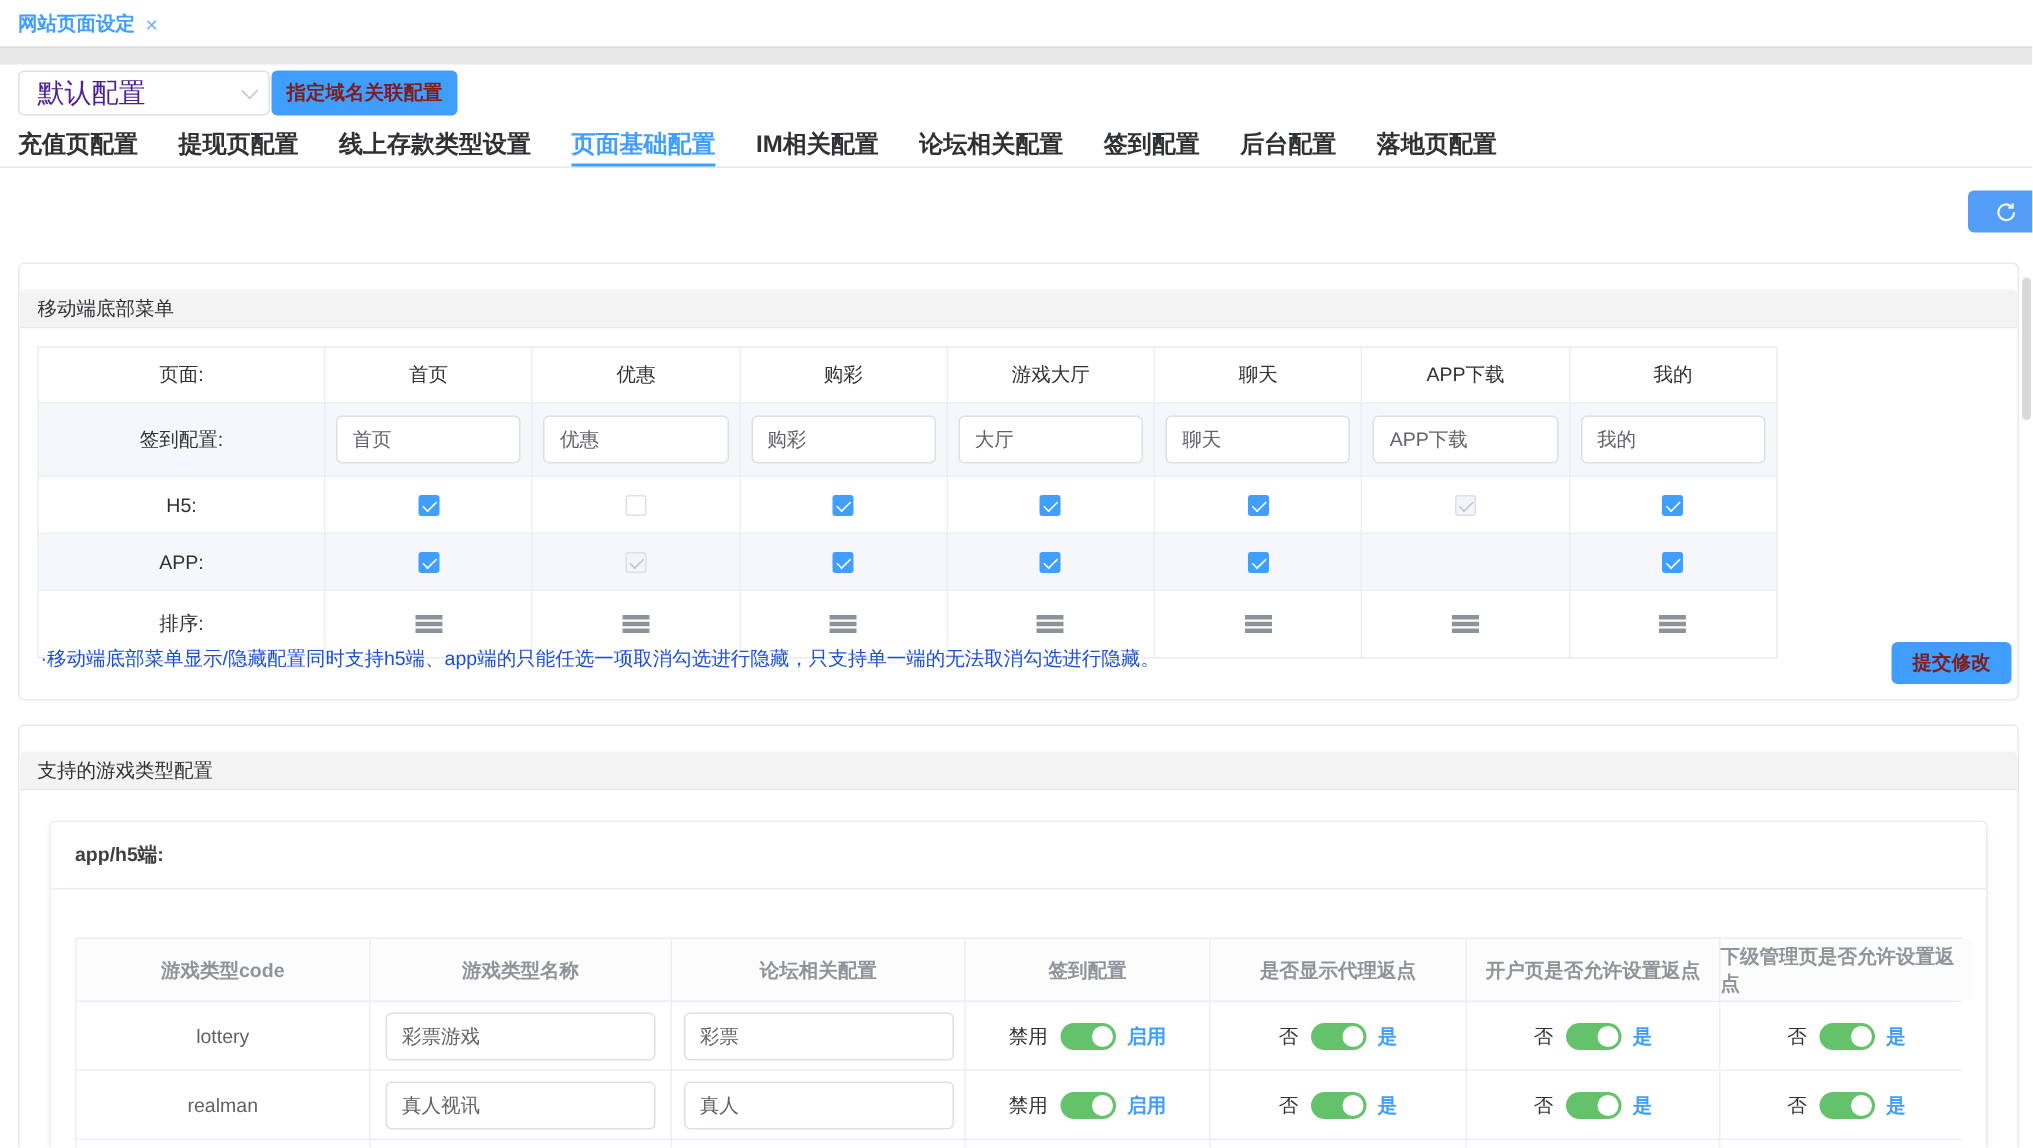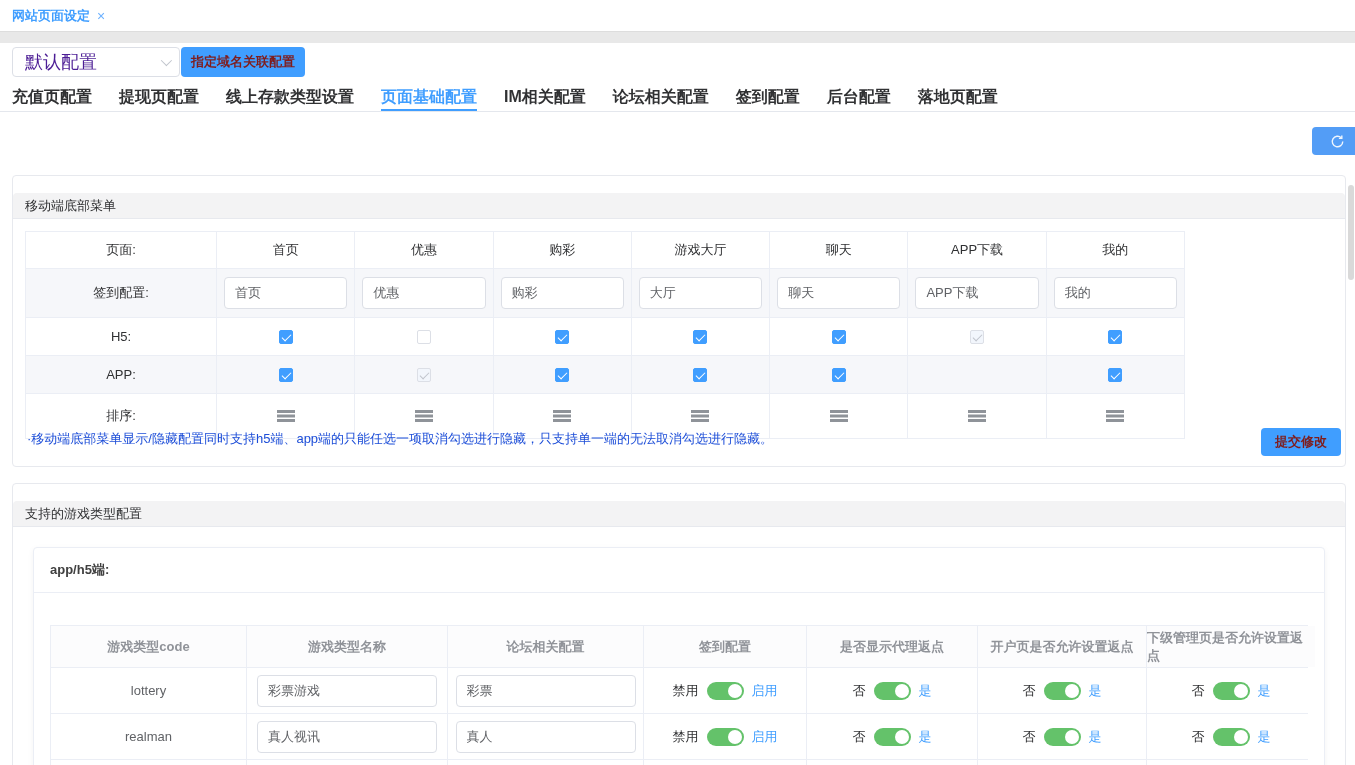--- a/index.html
+++ b/index.html
@@ -80,21 +80,21 @@
             grid-template-columns:195px 200px 195px 162px 170px 168px 168px;
             grid-template-rows:41px 45px 45px 45px; gap:1px; background:#ebeef5; border:1px solid #ebeef5; }
   .gtable .cell { background:#fff; display:flex; align-items:center; justify-content:center;
                   font-size:13px; color:#606266; }
   .gtable .hcell { color:#909399; font-weight:bold; background:#fcfcfd; }
   .gtable .txt-input { width:180px; }
 
   
   .tgroup { display:flex; align-items:center; gap:8px; }
   .t-off { color:#303133; font-weight:normal; font-size:13px; }
-  .t-on  { color:#409eff; font-size:13px; }
+  .t-on  { color:#409eff; font-size:13px;font-weight:bold; }
   .switch { width:37px; height:18px; border-radius:9px; background:#64c26a; position:relative; cursor:pointer; flex:none; }
   .switch::after { content:""; position:absolute; right:2px; top:2px; width:14px; height:14px; border-radius:50%; background:#fff; }
 
   .scroll-thumb { position:absolute; right:1px; top:185px; width:6px; height:95px; background:#d9d9d9; border-radius:3px; }
 </style>
 </head>
 <body>
 
 <div class="screen">
 

